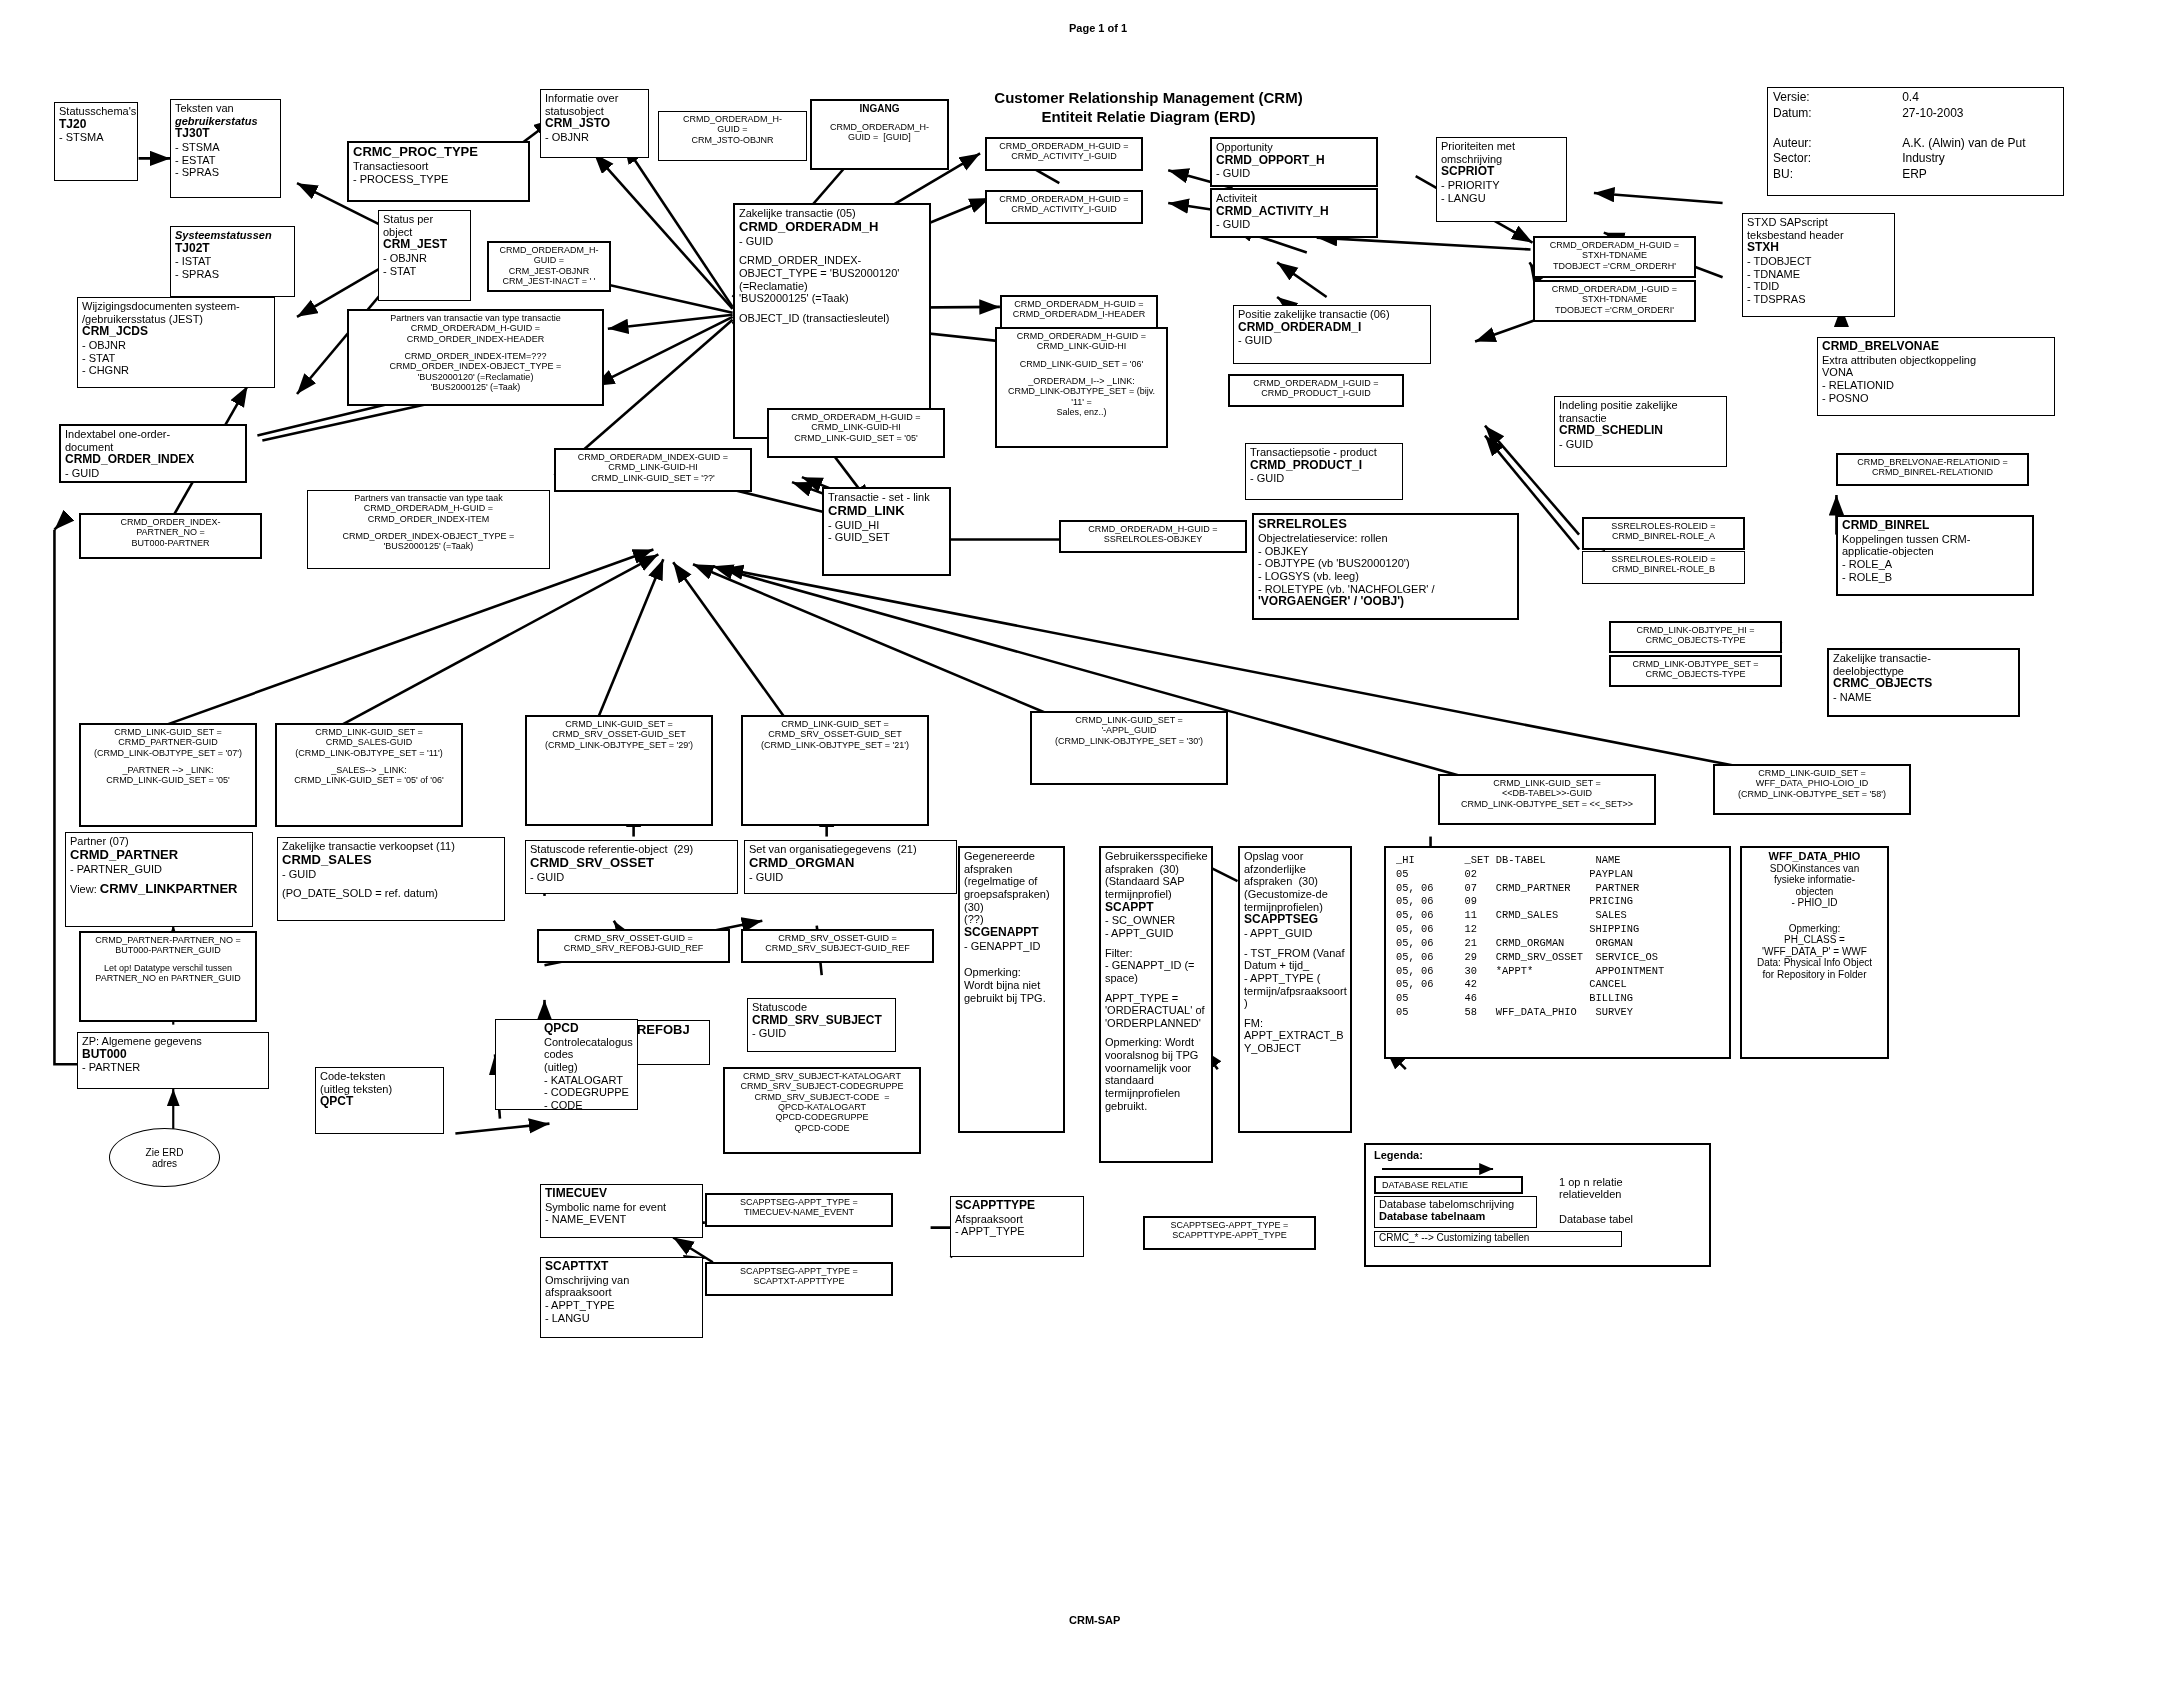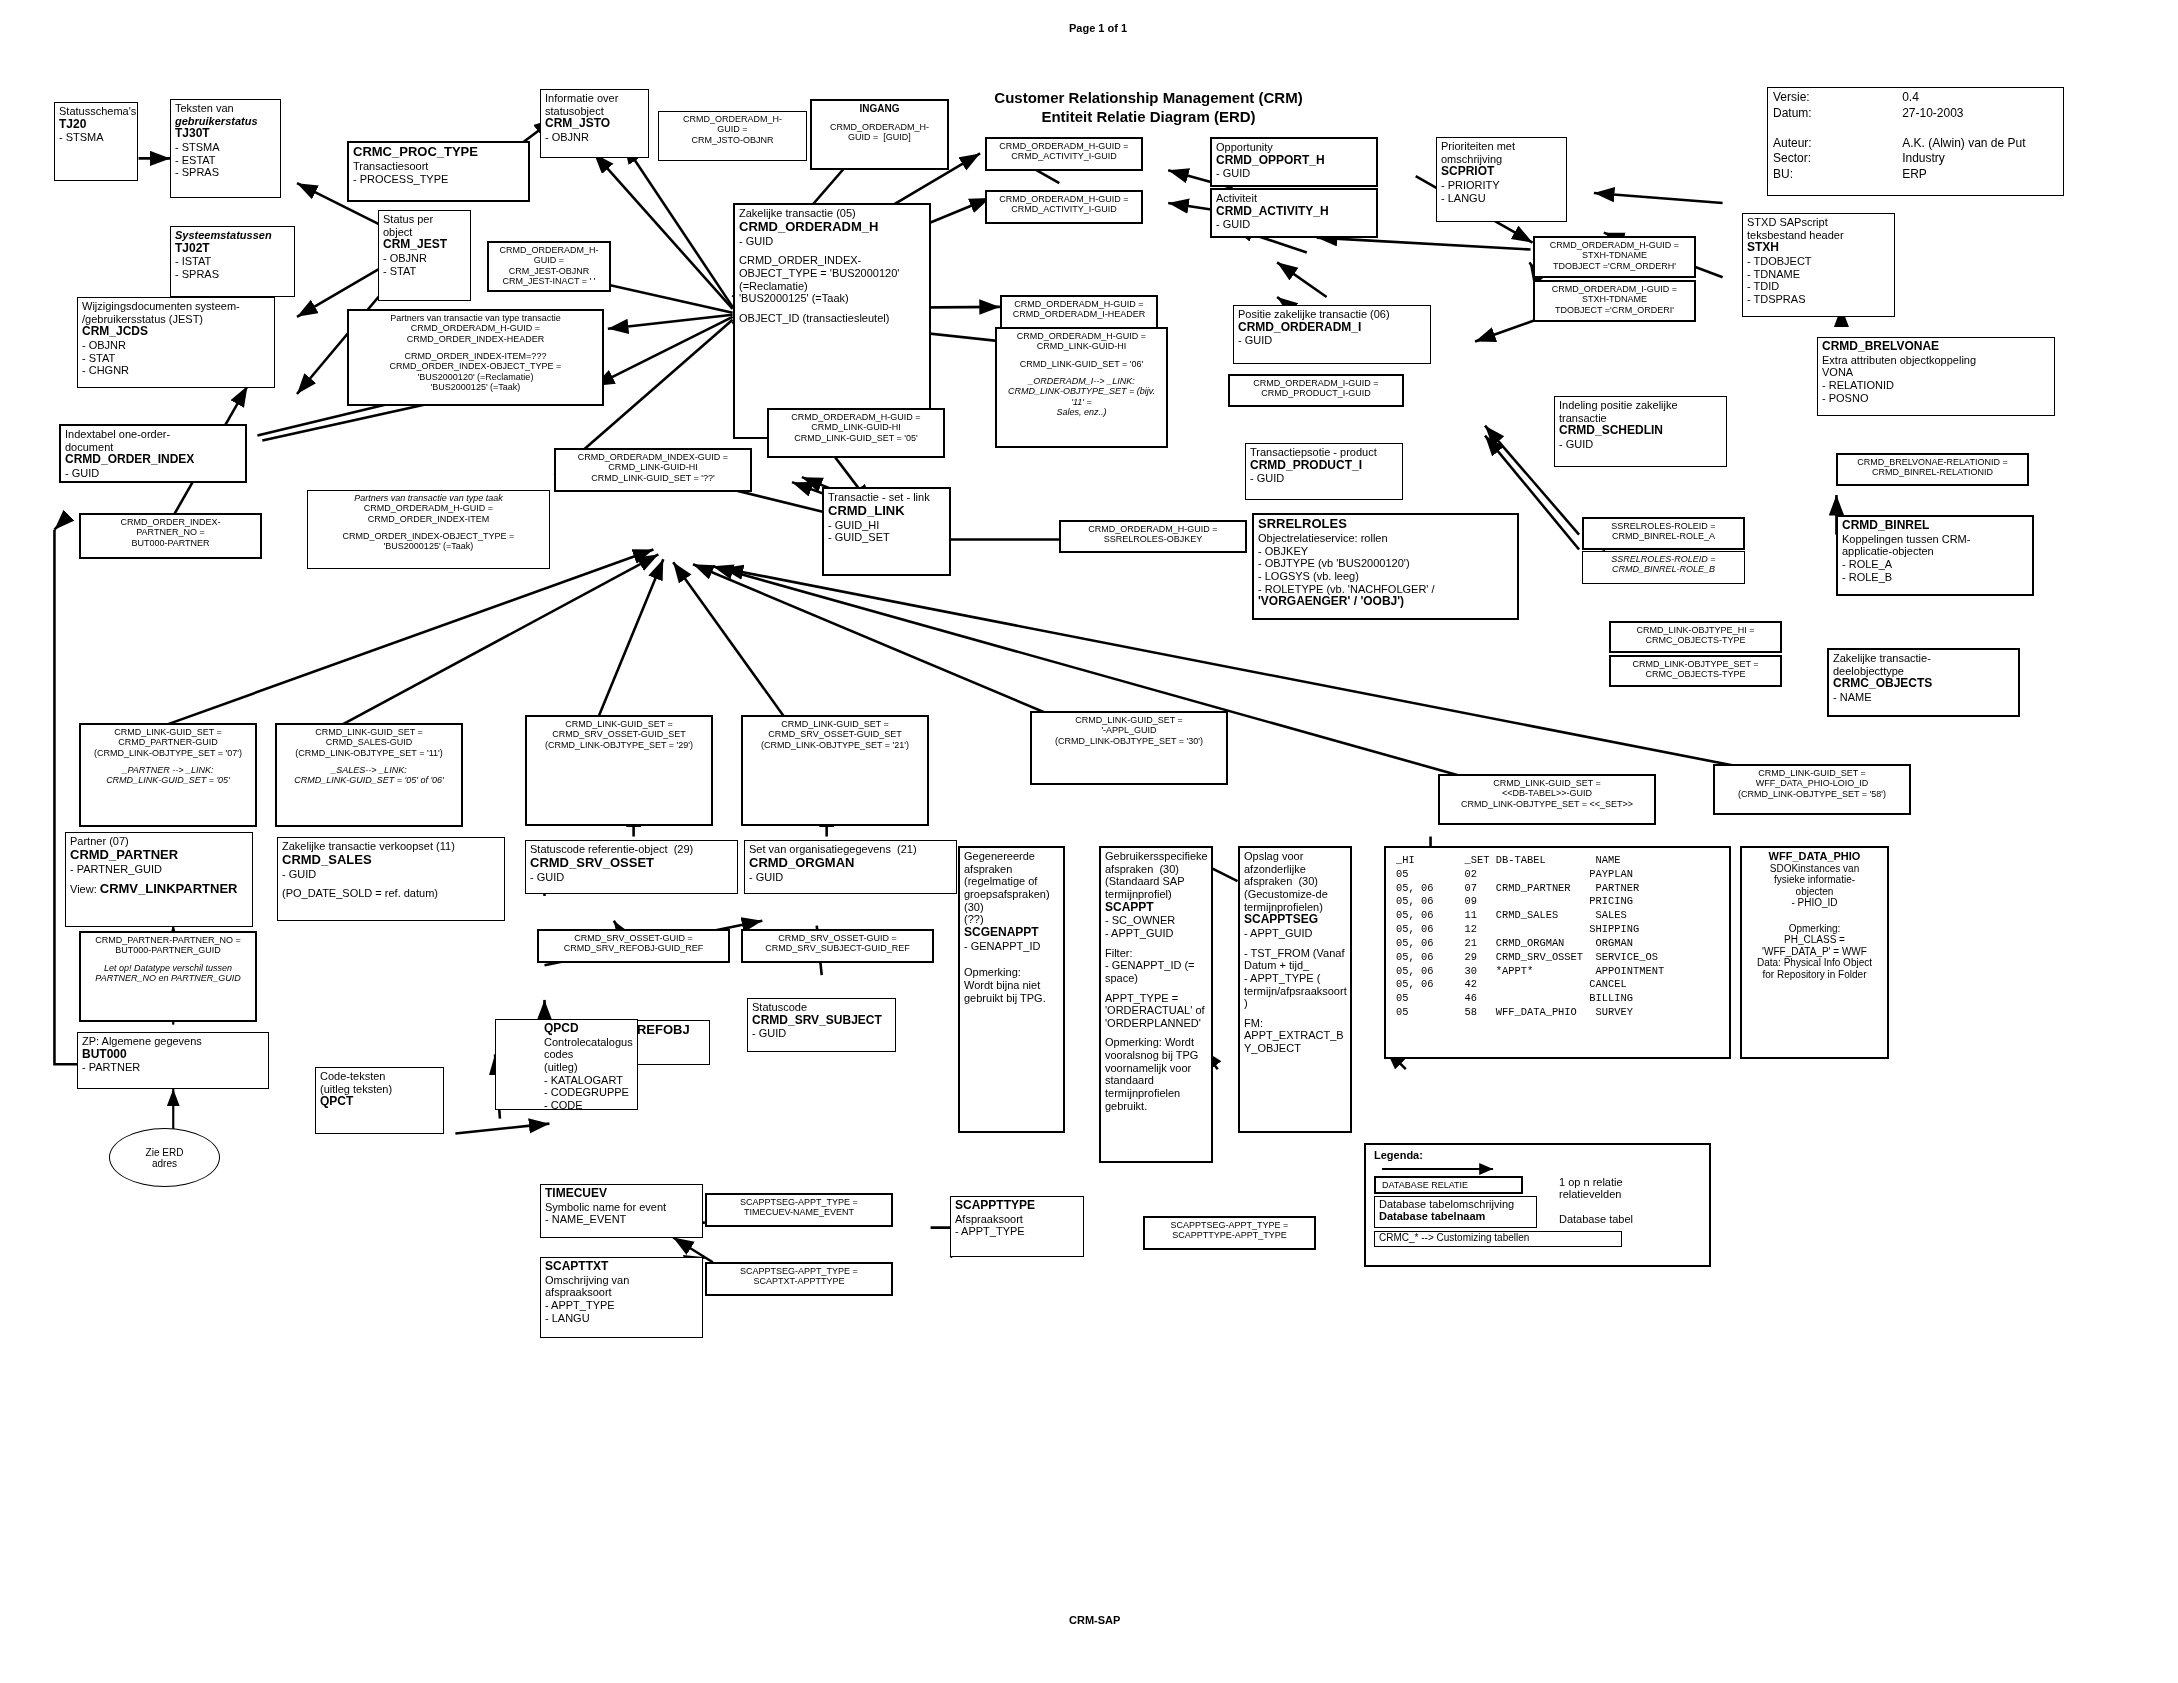--- a/index.html
+++ b/index.html
@@ -2,21 +2,21 @@
 <html><head>
 <meta charset="utf-8">
 <style>
   html,body{margin:0;padding:0;background:#ffffff;}
   body{width:2178px;height:1683px;position:relative;font-family:"Liberation Sans",sans-serif;color:#000;}
   #canvas{position:relative;width:2178px;height:1683px;overflow:hidden;}
   .box{position:absolute;box-sizing:border-box;background:#fff;border:1px solid #000;padding:2px 4px;line-height:1.15;overflow:hidden;}
   .box.thick{border:2px solid #000;}
   .t{display:block;white-space:pre-wrap;}
   .b{font-weight:bold;}
-  .i{font-style:italic;}
+  .i{}
   .bi{font-weight:bold;font-style:italic;}
   .ent{font-size:11px;}
   .ent .b{font-size:12px;}
   .rel{font-size:9px;text-align:center;}
   .pagehdr{position:absolute;font-size:11px;font-weight:bold;}
   .title{position:absolute;text-align:center;font-weight:bold;font-size:15px;line-height:1.25;}
   .mono{font-family:"Liberation Mono",monospace;font-size:10.4px;line-height:1.33;white-space:pre;}
   svg.wires{position:absolute;left:0;top:0;width:2178px;height:1683px;pointer-events:none;}
   .ellipse{position:absolute;border:1px solid #000;border-radius:50%;font-size:10px;text-align:center;display:flex;align-items:center;justify-content:center;background:#fff;}
   .sp{height:7px;display:block;}
@@ -659,20 +659,28 @@
   <div class="box rel thick" style="left:537px;top:929px;width:193px;height:34px;">
     <span class="t">CRMD_SRV_OSSET-GUID =
 CRMD_SRV_REFOBJ-GUID_REF</span>
   </div>
 
   <div class="box rel thick" style="left:741px;top:929px;width:193px;height:34px;">
     <span class="t">CRMD_SRV_OSSET-GUID =
 CRMD_SRV_SUBJECT-GUID_REF</span>
   </div>
 
+  <div class="box rel thick" style="left:723px;top:1067px;width:198px;height:87px;">
+    <span class="t">CRMD_SRV_SUBJECT-KATALOGART
+CRMD_SRV_SUBJECT-CODEGRUPPE
+CRMD_SRV_SUBJECT-CODE  =
+QPCD-KATALOGART
+QPCD-CODEGRUPPE
+QPCD-CODE</span>
+  </div>
 
   <div class="box rel thick" style="left:79px;top:931px;width:178px;height:91px;">
     <span class="t" style="font-size:9px;text-align:center;"><span>CRMD_PARTNER-PARTNER_NO =
 BUT000-PARTNER_GUID</span></span>
     <span class="sp"></span>
     <span class="t i" style="font-size:9px;">Let op! Datatype verschil tussen
 PARTNER_NO en PARTNER_GUID</span>
   </div>
 
   <div class="box rel thick" style="left:705px;top:1193px;width:188px;height:34px;">

